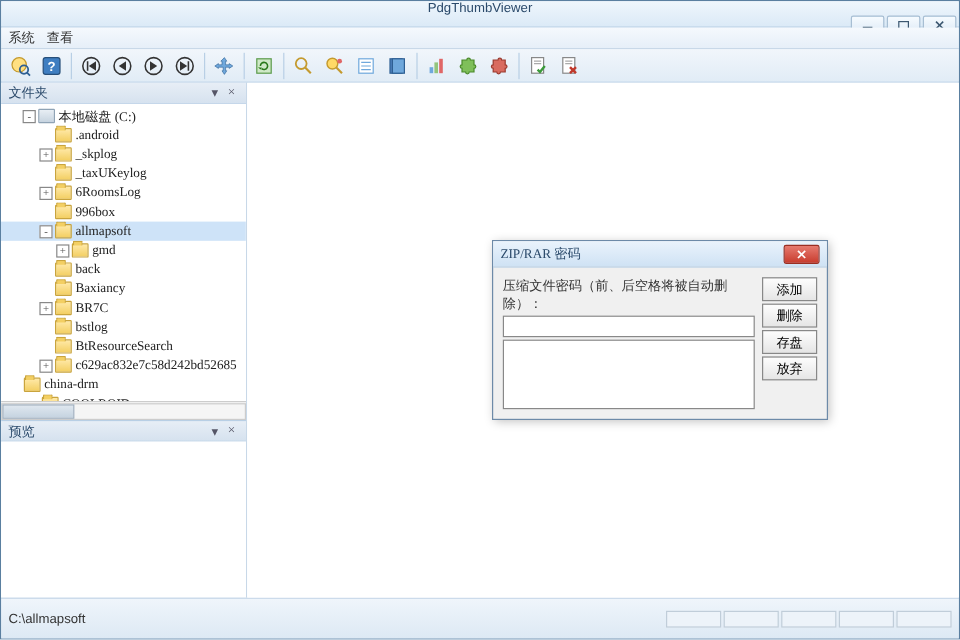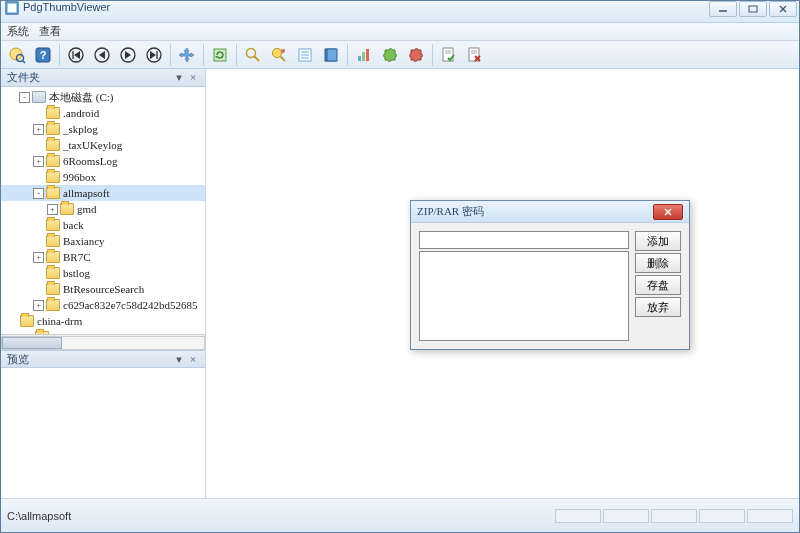--- a/index.html
+++ b/index.html
@@ -17,22 +17,24 @@
   height: 533px;
   border: 1px solid #5a7fa0;
   background: linear-gradient(#eaf3fb, #d7e7f5);
   display: flex;
   flex-direction: column;
 }
 .titlebar {
   height: 22px;
   background: linear-gradient(#eff6fc, #dbeaf7);
   display: flex;
+  align-items: center;
   padding: 0 4px;
   border-bottom: 1px solid #b8cfe5;
+  flex-direction: column;
 }
 .titlebar-icon { width: 14px; height: 14px; margin-right: 4px; }
 .titlebar-title { flex: 1; color: #2b4a6b; font-size: 11px; }
 .titlebar-ctrls { display: flex; gap: 0; margin-left: auto; margin-right: -2px;}
 .titlebar-btn {
   width: 28px; height: 16px;
   background: linear-gradient(#f6fbff,#dce9f5);
   border: 1px solid #a7bed3;
   border-radius: 2px;
   margin-left: 2px;
@@ -435,20 +437,21 @@
     <span class="dlg-title-text">ZIP/RAR 密码</span>
     <div class="dlg-close">
       <svg width="10" height="8" viewBox="0 0 10 8">
           <line x1="2" y1="1" x2="8" y2="7" stroke="#fff" stroke-width="1.4"></line>
           <line x1="8" y1="1" x2="2" y2="7" stroke="#fff" stroke-width="1.4"></line>
         </svg>
     </div>
   </div>
   <div class="dlg-body">
     <div class="dlg-left">
+      <div class="dlg-label">压缩文件密码（前、后空格将被自动删除）：</div>
       <input class="dlg-input" style="">
       <div class="dlg-list"></div>
     </div>
     <div class="dlg-right">
       <div class="dlg-btn">添加</div>
       <div class="dlg-btn">删除</div>
       <div class="dlg-btn">存盘</div>
       <div class="dlg-btn">放弃</div>
     </div>
   </div>

